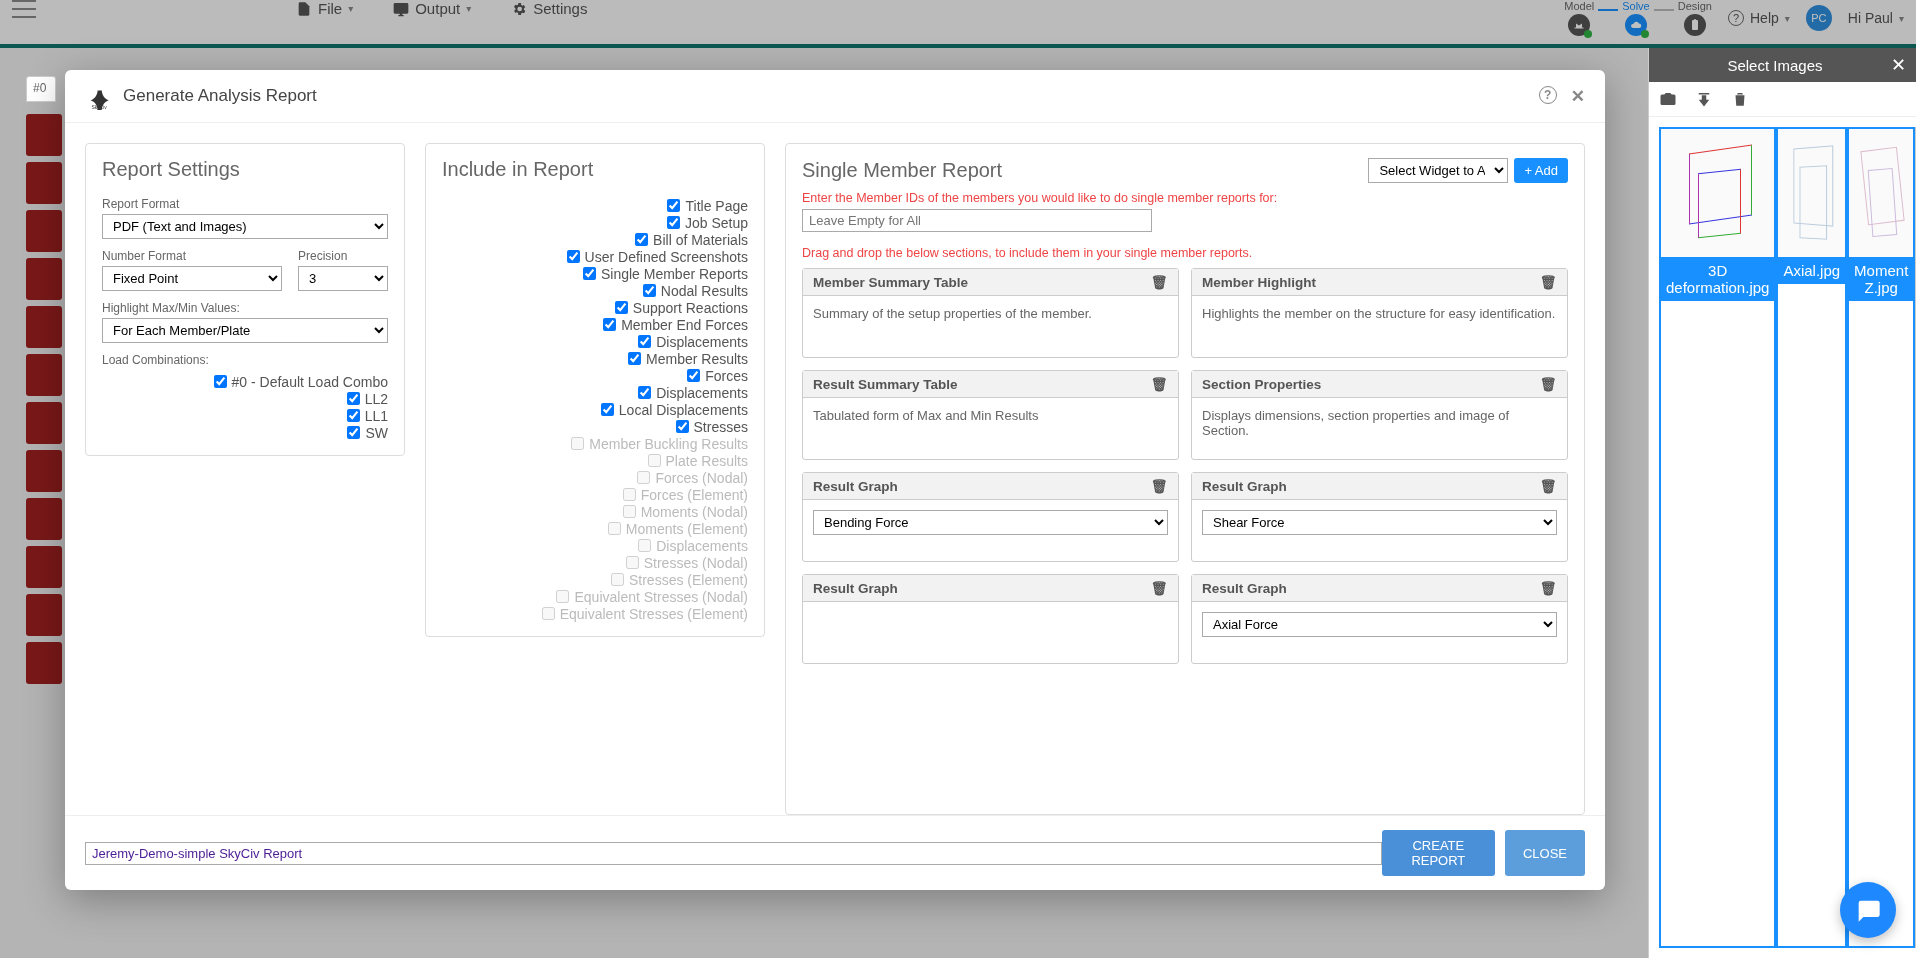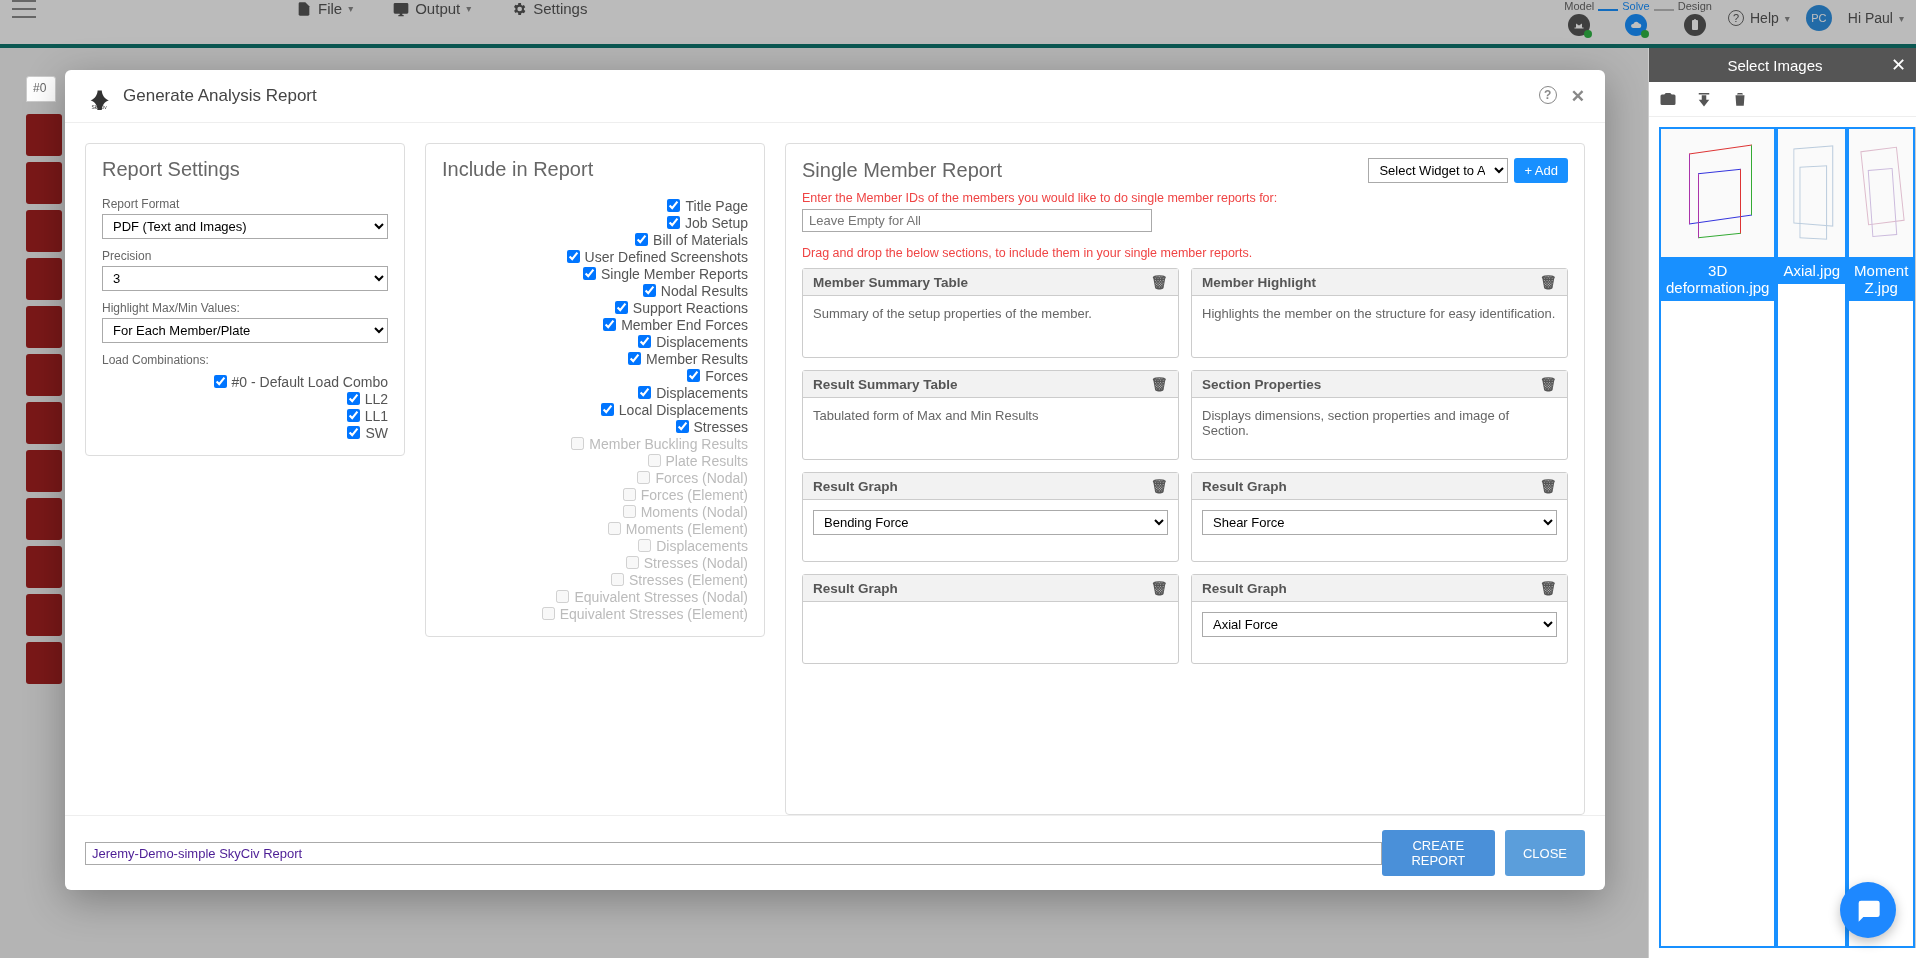--- a/index.html
+++ b/index.html
@@ -212,20 +212,24 @@
   </div>
 
   <div class="modal-body">
 
     <div class="panel panel-left">
       <h3>Report Settings</h3>
       <div class="field-label">Report Format</div>
       <select><option>PDF (Text and Images)</option></select>
       <div class="row">
         <div>
+          <div class="field-label">Number Format</div>
+          <select><option>Fixed Point</option></select>
+        </div>
+        <div>
           <div class="field-label">Precision</div>
           <select><option>3</option></select>
         </div>
       </div>
       <div class="field-label">Highlight Max/Min Values:</div>
       <select><option>For Each Member/Plate</option></select>
       <div class="field-label">Load Combinations:</div>
       <div class="tree">
         <div class="tree-item sub">
             <input type="checkbox" checked="" style="">

